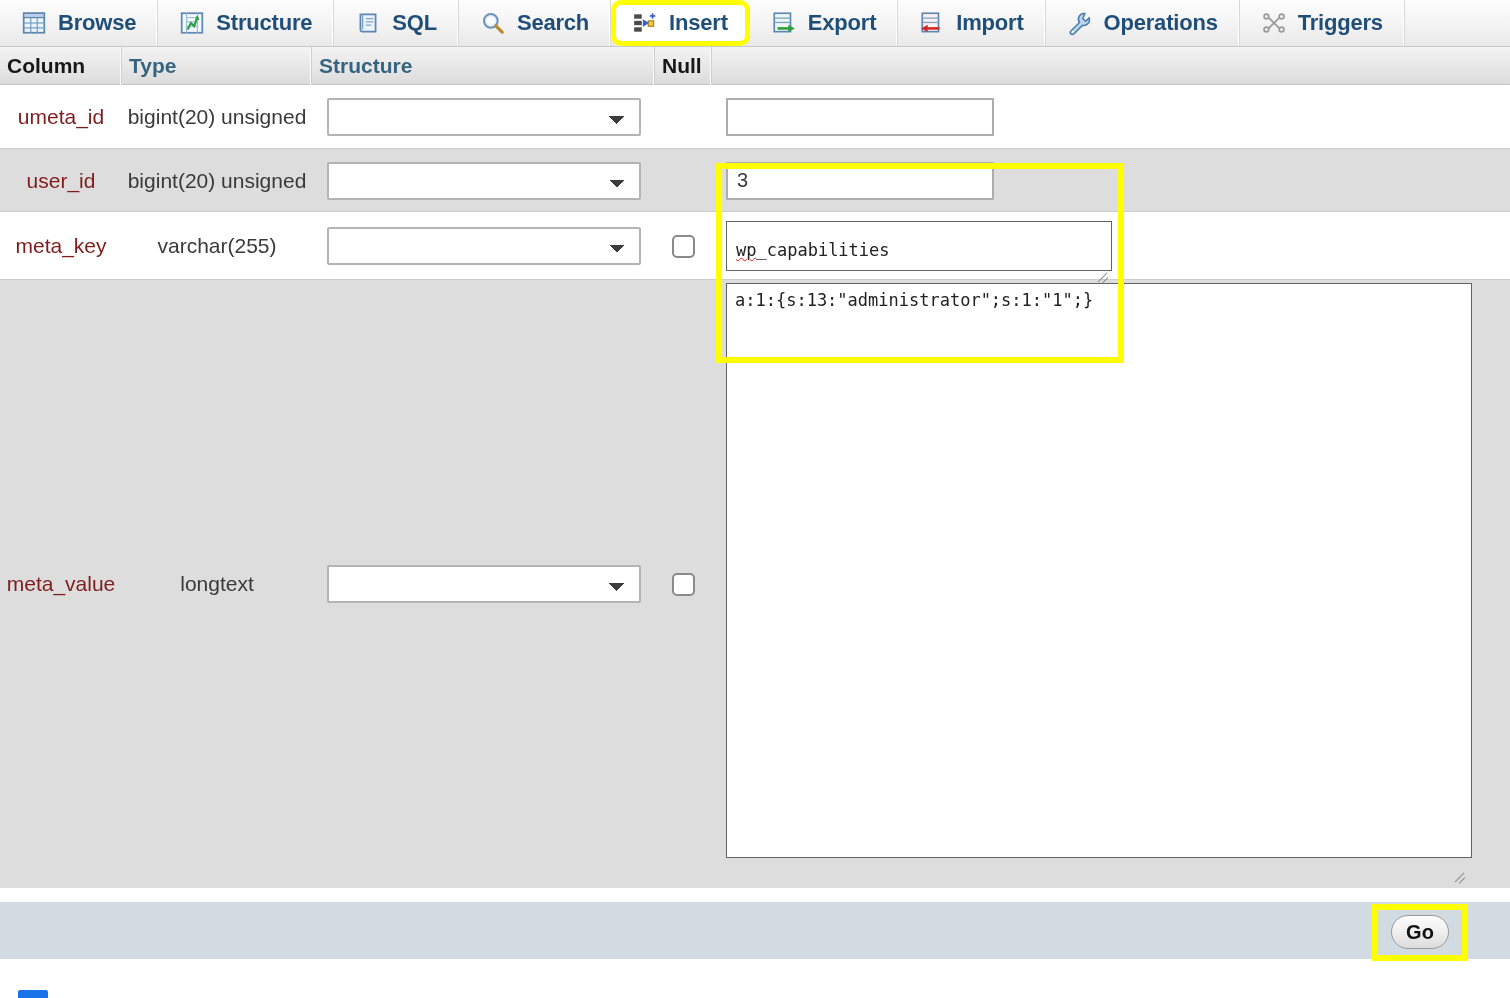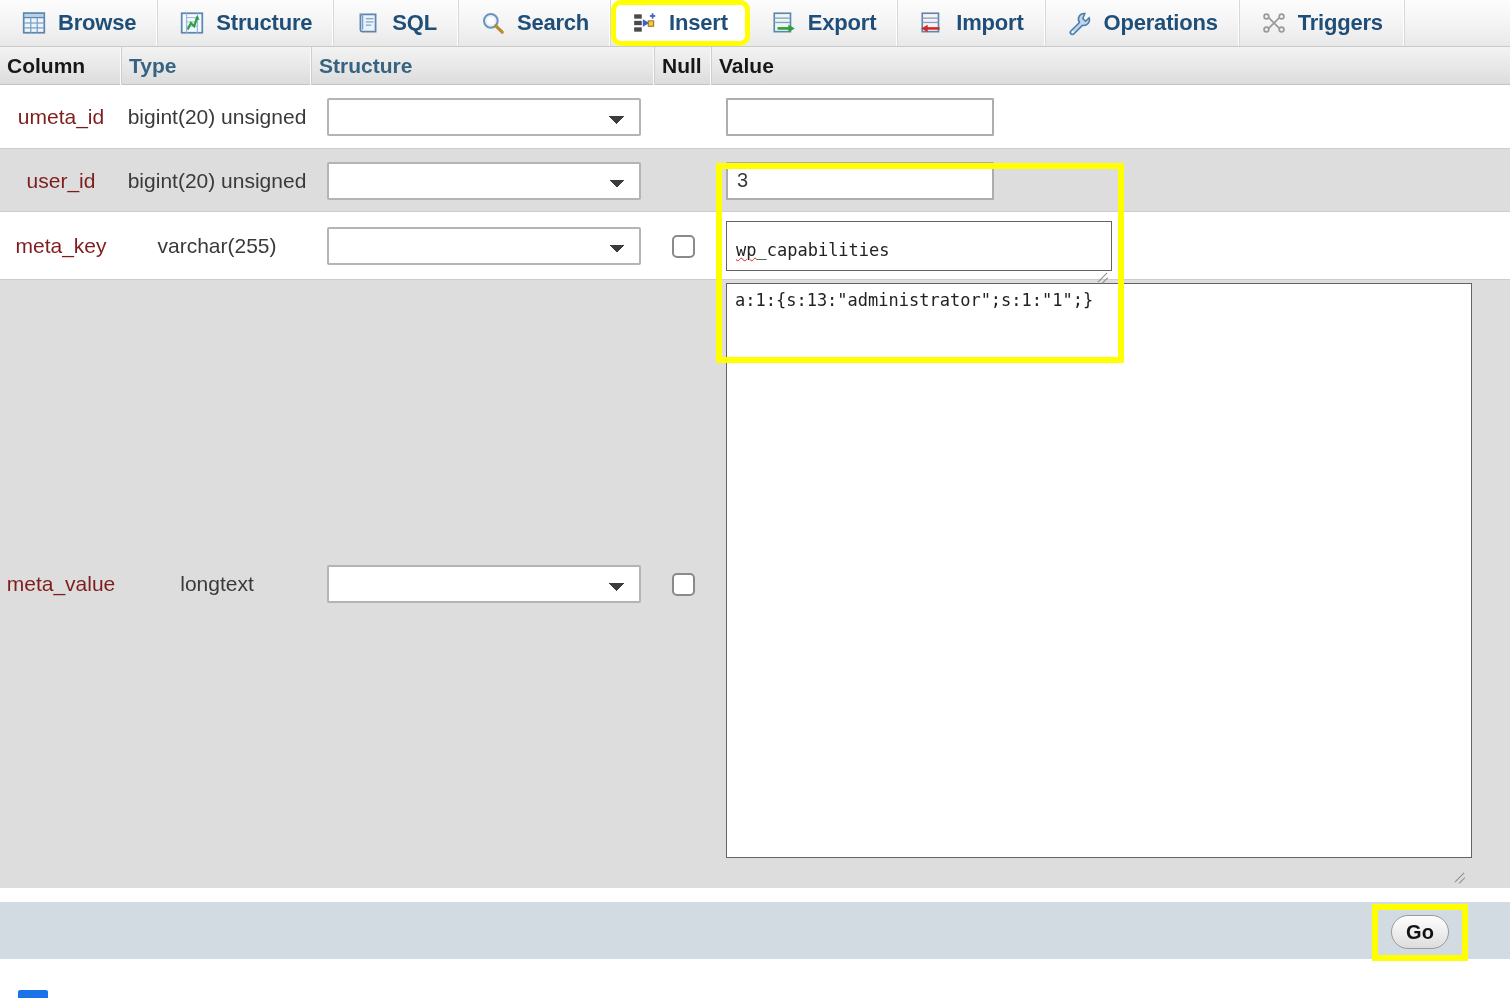--- a/index.html
+++ b/index.html
@@ -344,21 +344,20 @@
     <div class="tabfill"></div>
   </div>
 
   <div class="grid">
 
     <div class="hdr">
       <div class="hdr-cell hdr-col">Column</div>
       <div class="hdr-cell hdr-type">Type</div>
       <div class="hdr-cell hdr-func">Structure</div>
       <div class="hdr-cell hdr-null">Null</div>
-      <div class="hdr-cell hdr-val">Value</div>
     </div>
 
     <div class="row odd row-sep" style="height:64px;">
       <div class="c-name" style="height:64px;">umeta_id</div>
       <div class="c-type" style="height:64px;">bigint(20) unsigned</div>
       <div class="c-func" style="height:64px;">
         <select class="fn"><option></option></select>
       </div>
       <div class="c-null" style="height:64px;"></div>
       <div class="c-val" style="height:64px; align-items:center;">

